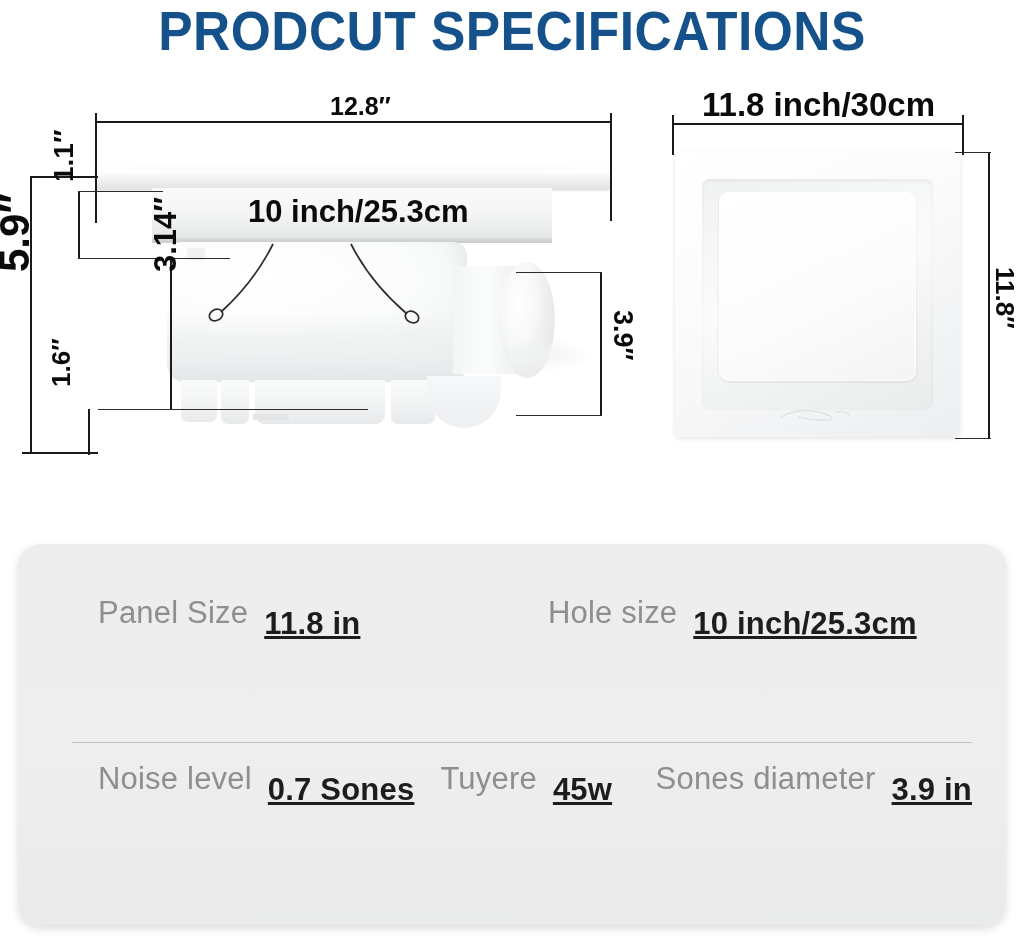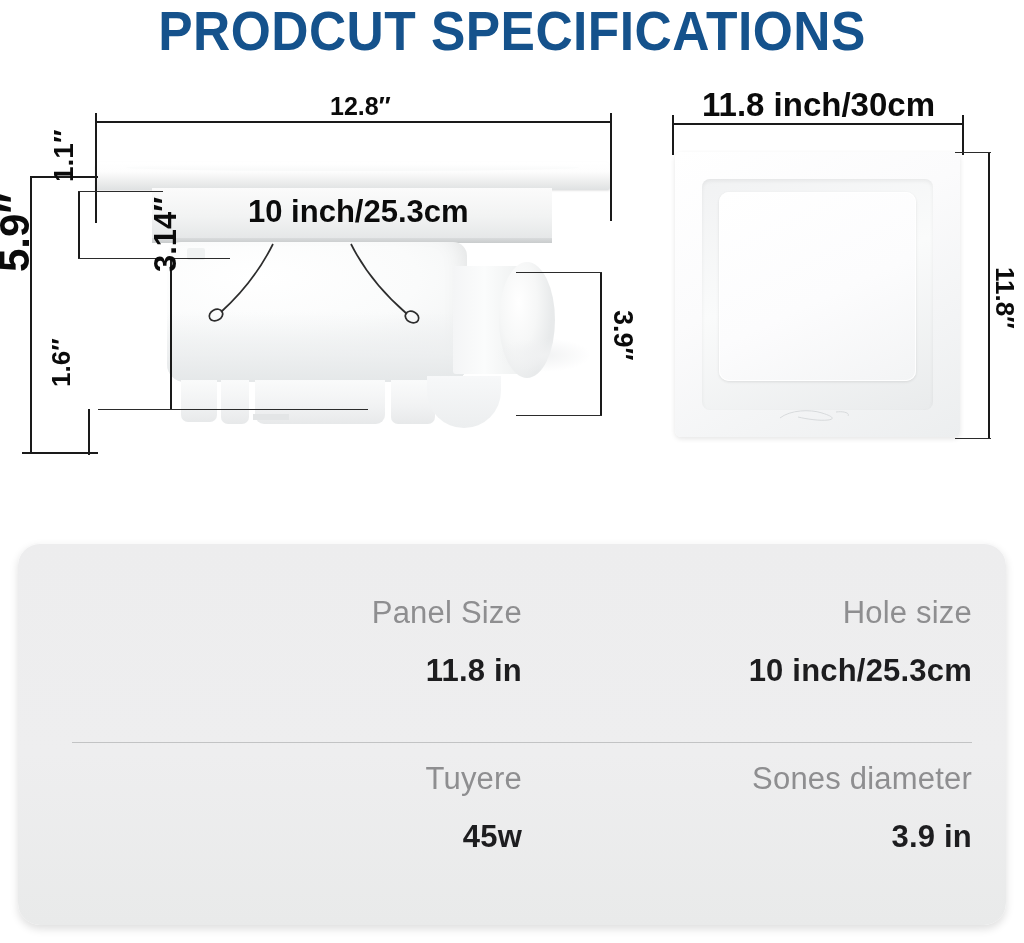--- a/index.html
+++ b/index.html
@@ -254,41 +254,41 @@
     position: absolute;
     left: 54px;
     width: 900px;
     display: flex;
   }
   .spec-row-1 { top: 52px; }
   .spec-row-2 { top: 218px; }
   .spec-cell {
     flex: 1 1 0;
     display: flex;
-    flex-direction: column;
-    align-items: flex-end;
+    align-items: center;
     padding-left: 26px;
     box-sizing: border-box;
   }
   .spec-label {
     font-family: "Liberation Sans", sans-serif;
     font-size: 31px;
     color: #8e8e90;
     letter-spacing: .2px;
     margin-bottom: 22px;
     white-space: nowrap;
   }
   .spec-value {
     font-family: "Liberation Sans", sans-serif;
     font-size: 31px;
     font-weight: bold;
     color: #1d1d1f;
     letter-spacing: .2px;
     white-space: nowrap;
     padding-left: 16px;
+    text-decoration: underline;
   }
   .spec-divider {
     position: absolute;
     left: 54px;
     top: 199px;
     width: 900px;
     height: 0;
     border-top: 1.5px solid #c2c3c4;
   }
 </style>
@@ -388,20 +388,24 @@
     <div class="spec-cell">
       <div class="spec-label">Hole size</div>
       <div class="spec-value">10 inch/25.3cm</div>
     </div>
   </div>
 
   <div class="spec-divider"></div>
 
   <div class="spec-row spec-row-2">
     <div class="spec-cell">
+      <div class="spec-label">Noise level</div>
+      <div class="spec-value">0.7 Sones</div>
+    </div>
+    <div class="spec-cell">
       <div class="spec-label">Tuyere</div>
       <div class="spec-value">45w</div>
     </div>
     <div class="spec-cell">
       <div class="spec-label">Sones diameter</div>
       <div class="spec-value">3.9 in</div>
     </div>
   </div>
 
 </div>

